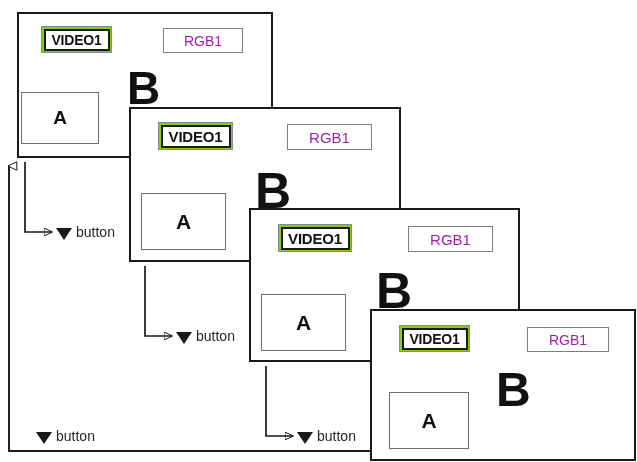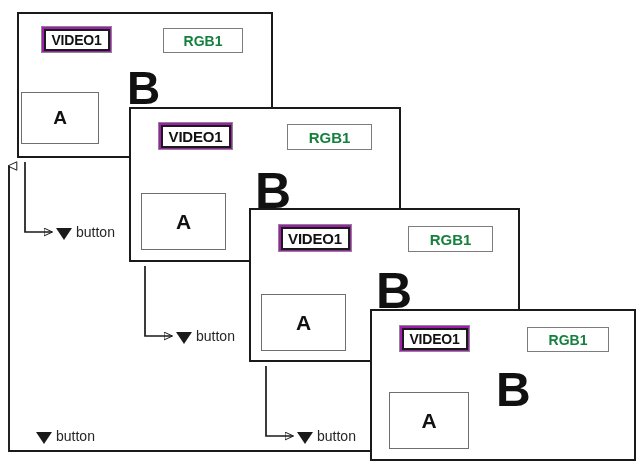--- a/index.html
+++ b/index.html
@@ -21,21 +21,21 @@
     position:absolute;
     background:#ffffff;
     border:2.5px solid #1a1a1a;
     box-sizing:border-box;
   }
 
   
   .vbox{
     position:absolute;
     box-sizing:border-box;
-    background:#a21caf;
+    background:#84cc16;
     border:1.5px solid #8a8a8a;
     padding:1.5px;
   }
   .vbox-inner{
     width:100%;
     height:100%;
     box-sizing:border-box;
     border:2.5px solid #1a1a1a;
     display:flex;
     align-items:center;
@@ -52,22 +52,22 @@
   .rbox{
     position:absolute;
     box-sizing:border-box;
     background:#ffffff;
     border:1.5px solid #7d7d7d;
     display:flex;
     align-items:center;
     justify-content:center;
   }
   .rbox span{
-    font-weight:bold;
-    color:#15803d;
+    font-weight:normal;
+    color:#a21caf;
     white-space:nowrap;
   }
 
   .abox{
     position:absolute;
     box-sizing:border-box;
     background:#ffffff;
     border:1.5px solid #6f6f6f;
     display:flex;
     align-items:center;

